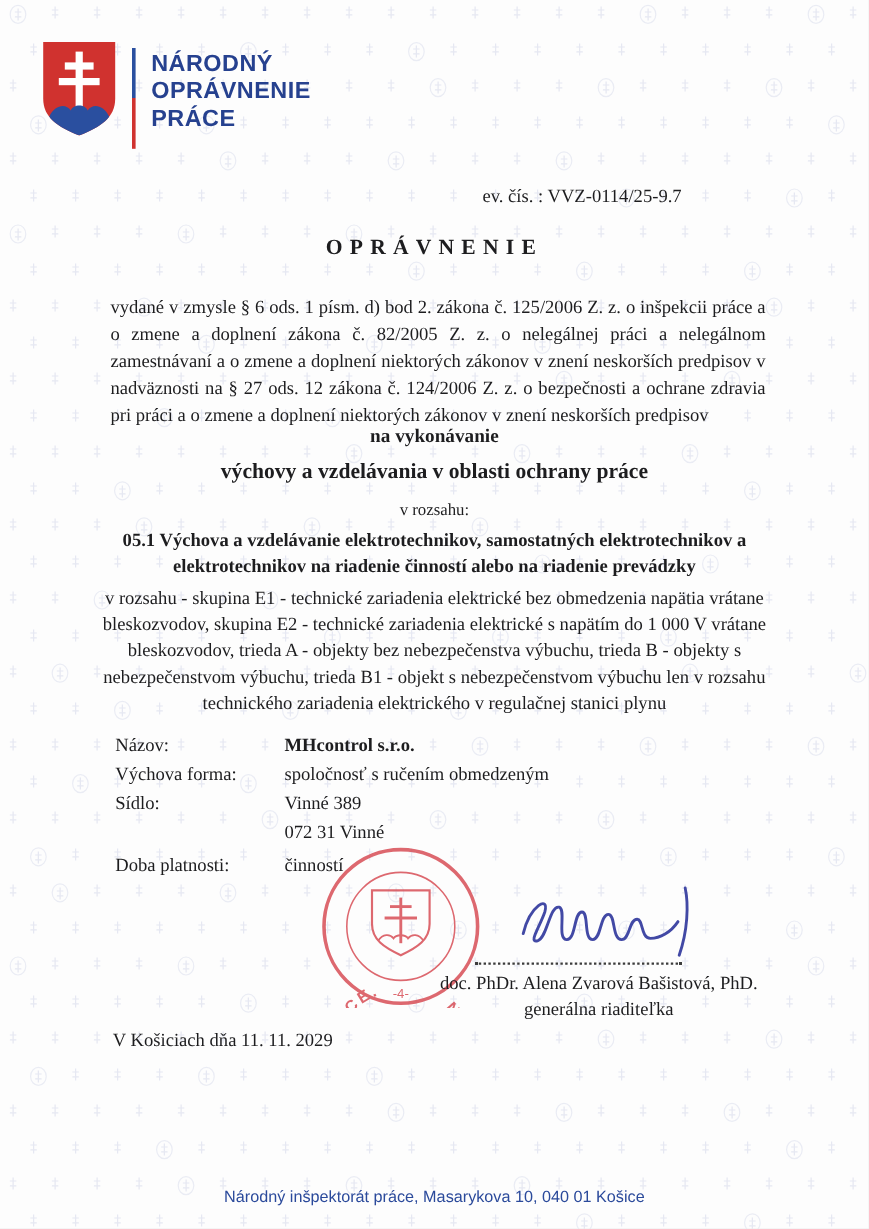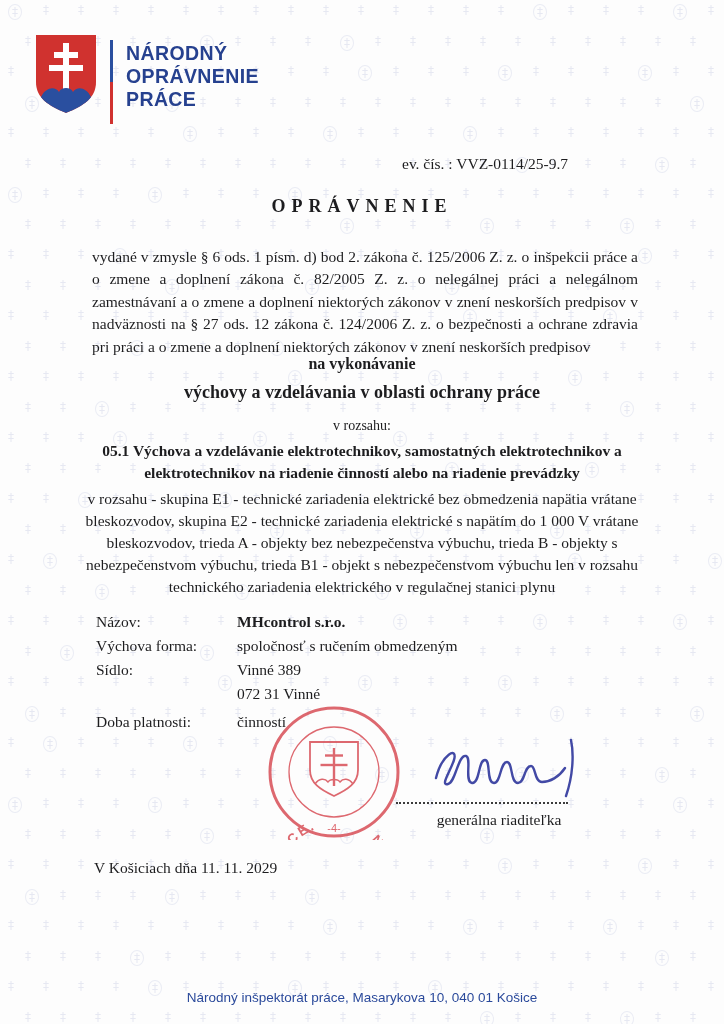--- a/index.html
+++ b/index.html
@@ -842,20 +842,21 @@
     </svg>
 
     <svg class="signature-svg" width="172" height="76" viewBox="0 0 172 76">
       <g fill="none" stroke="#4249a5" stroke-width="2.4" stroke-linecap="round">
         <path d="M8,44 C14,20 30,12 26,26 C22,38 12,52 20,50 C28,48 30,20 38,22 C44,24 36,48 44,49 C52,50 50,26 57,26 C63,26 58,49 66,49 C73,49 72,28 79,28 C85,28 82,49 90,49 C97,49 96,32 103,32 C108,32 106,48 114,48 C122,48 131,43 137,34"></path>
         <path d="M143,6 C146,20 145,42 138,62"></path>
       </g>
     </svg>
     <div class="dotted-line"></div>
     <div class="signatory">
+      <div>doc. PhDr. Alena Zvarová Bašistová, PhD.</div>
       <div>generálna riaditeľka</div>
     </div>
 
     <div class="issue-line">V Košiciach dňa 11. 11. 2029</div>
 
 
     <div class="footer-address">Národný inšpektorát práce, Masarykova 10, 040 01 Košice</div>
 
   </div>
 </div>

